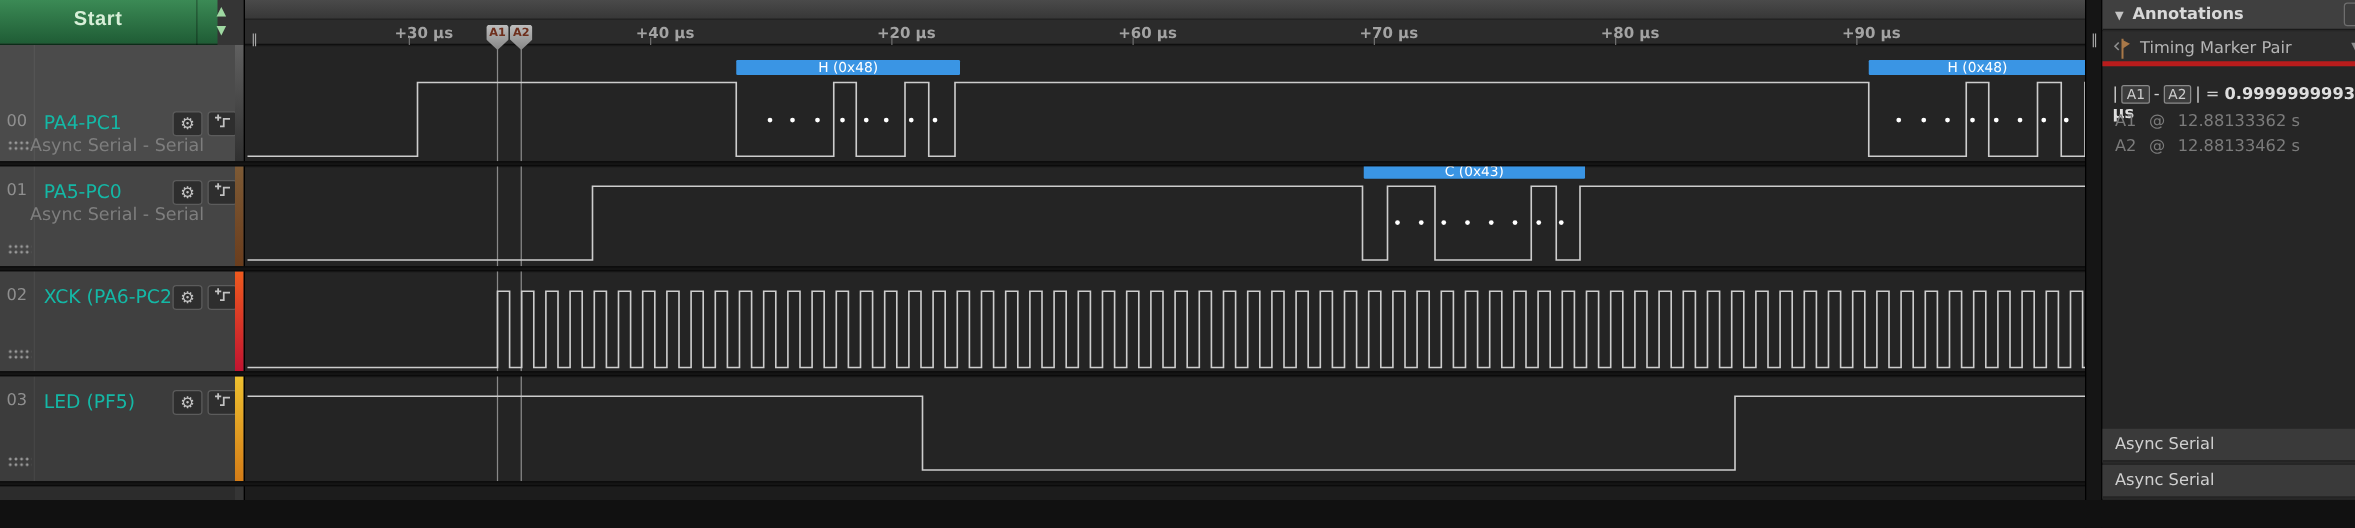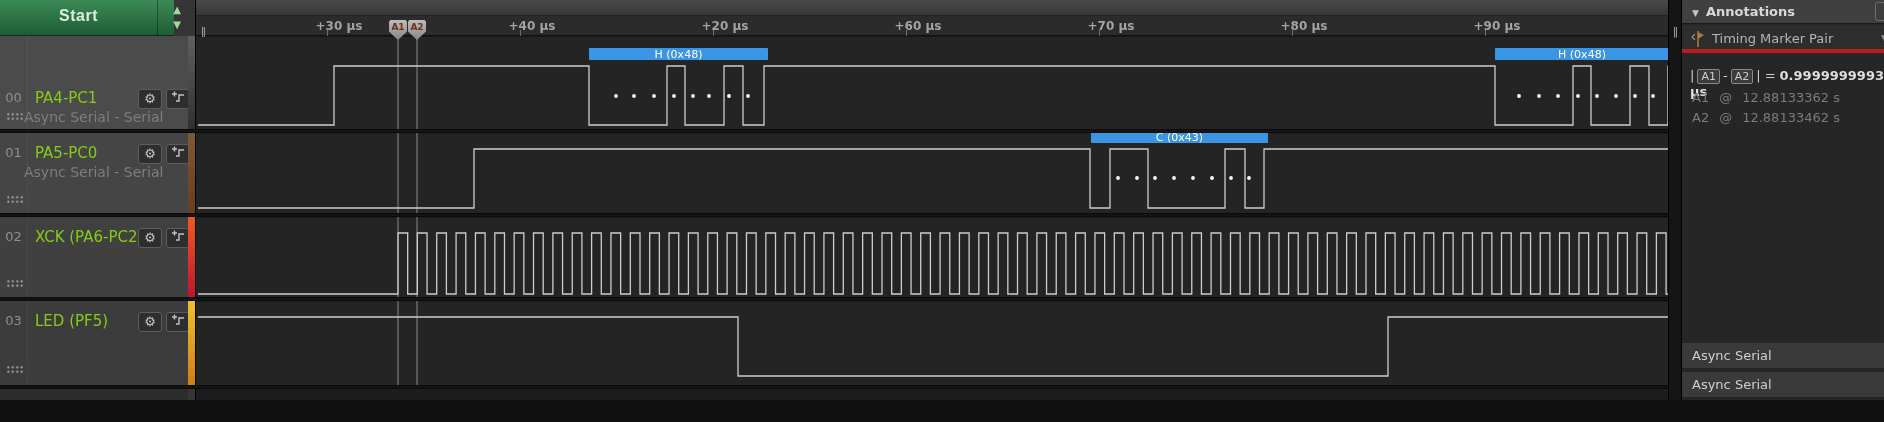--- a/index.html
+++ b/index.html
@@ -13,21 +13,21 @@
     background:linear-gradient(#3b8a55,#1f5c35); border-bottom:1px solid #0c2c18; cursor:pointer; }
   #start-label { position:absolute; left:0; top:7px; width:157px; text-align:center;
     color:#d8efd8; font-size:16px; font-weight:bold; letter-spacing:.5px; }
   #start-divider { position:absolute; left:157px; top:0; width:1px; height:36px; background:rgba(0,0,0,.35); }
   .collapse-arrow { position:absolute; left:161px; width:32px; height:14px; text-align:center;
     color:#9fd9a2; font-size:10px; line-height:14px; cursor:pointer; }
   #collapse-up { top:3px; } #collapse-down { top:18px; }
 
   .ch-row { position:absolute; left:0; width:188px; }
   .ch-num { position:absolute; left:0; width:27px; text-align:center; color:#8f8f8f; font-size:13px; }
-  .ch-name { position:absolute; left:35px; color:#84cc16; font-size:15px; white-space:nowrap; }
+  .ch-name { position:absolute; left:35px; color:#14b8a6; font-size:15px; white-space:nowrap; }
   .ch-sub { position:absolute; left:24px; color:#7e7e7e; font-size:14px; white-space:nowrap; }
   .num-sep { position:absolute; left:27px; top:0; width:1px; height:100%; background:rgba(255,255,255,.05); }
   .ch-btn { position:absolute; width:24px; height:20px; background:#2e2e2e; border:1px solid #5c5c5c;
     border-radius:3px; color:#c2c2c2; font-size:13px; line-height:18px; text-align:center; cursor:pointer; padding:0; }
   .ch-dots { position:absolute; left:6px; width:19px; height:9px;
     background-image:radial-gradient(circle, #9a9a9a 1px, transparent 1.3px);
     background-size:4.5px 4.5px; }
 
   
   .row-band { position:absolute; left:0; width:1668px; height:4px; background:#141414;

